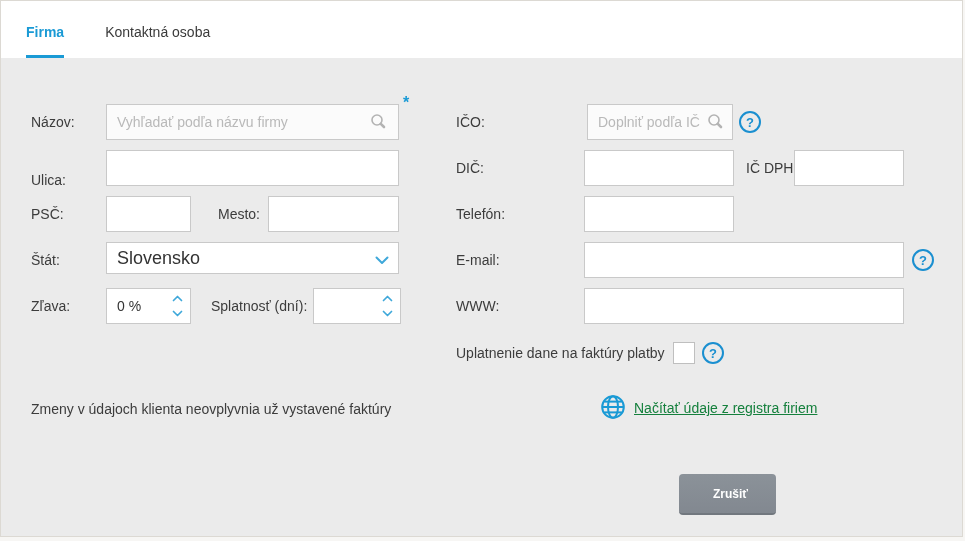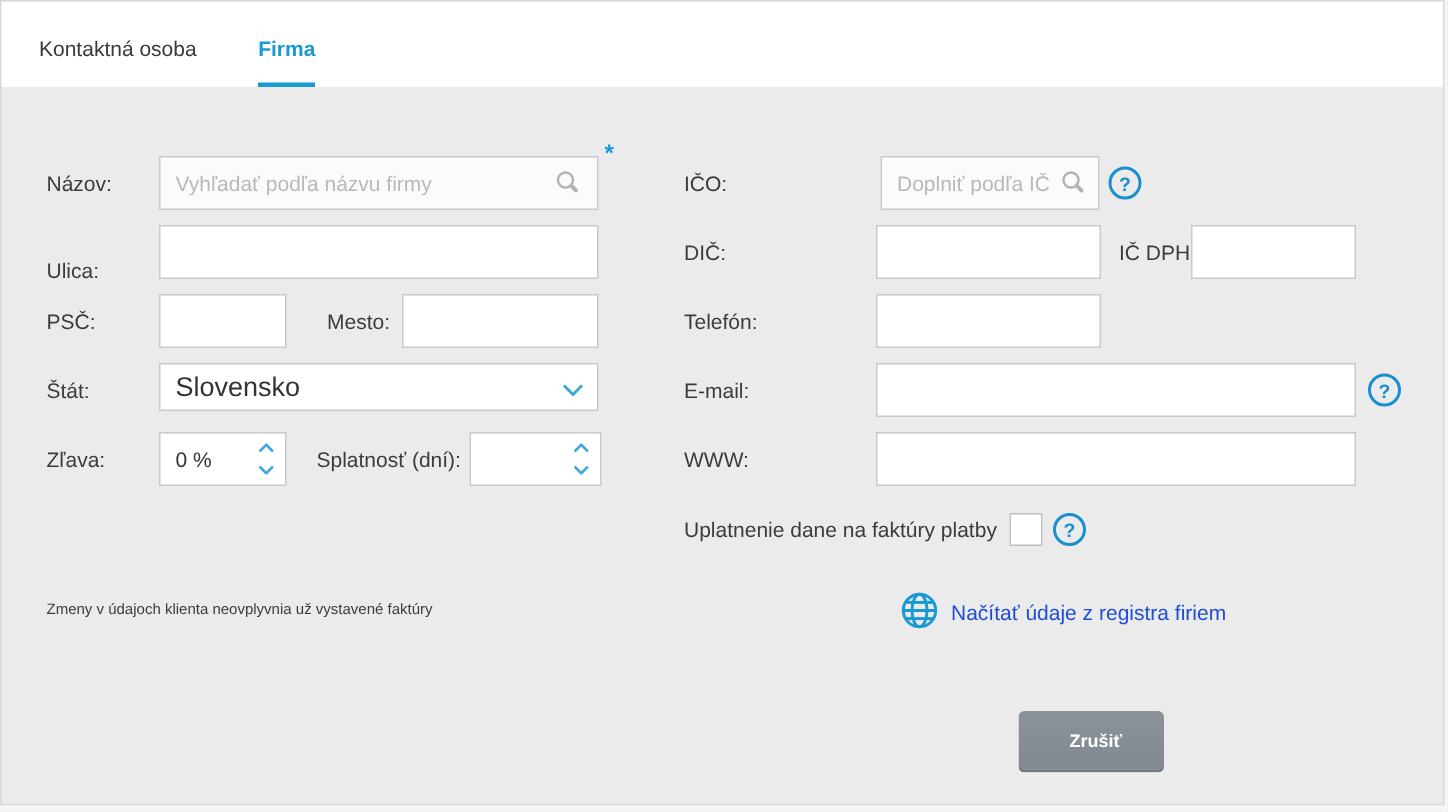--- a/index.html
+++ b/index.html
@@ -94,25 +94,26 @@
     background:transparent;
     line-height:1;
   }
   .checkbox {
     position:absolute;
     width:22px; height:22px;
     background:#ffffff;
     border:1px solid #bfbfbf;
     cursor:pointer;
   }
-  .note { position:absolute; font-size:10px; color:#3c3c3c; white-space:nowrap; }
+  .note { position:absolute; font-size:14px; color:#3c3c3c; white-space:nowrap; }
   .reglink {
     position:absolute;
     font-size:14px;
-    color:#1d4ed8;
+    color:#15803d;
+    text-decoration:underline;
     cursor:pointer;
     white-space:nowrap;
   }
   .btn {
     position:absolute;
     height:41px;
     border:none;
     border-radius:4px;
     color:#ffffff;
     font-family:"Liberation Sans", sans-serif;
@@ -133,22 +134,22 @@
     background:linear-gradient(#17a2dc,#0f93cf);
     border-bottom:2px solid #0c7fb4;
   }
 </style>
 </head>
 <body>
 
 <div class="dialog">
 
   <div class="tabbar">
+    <div class="tab active">Firma</div>
     <div class="tab">Kontaktná osoba</div>
-    <div class="tab active">Firma</div>
   </div>
 
   <div class="formbody">
 
     <span class="lbl" style="left:30px; top:56px;">Názov:</span>
     <input class="inp search" style="left: 105px; top: 46px; width: 293px;" placeholder="Vyhľadať podľa názvu firmy">
     <svg class="icon-abs" style="left:369px; top:55px;" width="17" height="17" viewBox="0 0 17 17">
       <circle cx="7" cy="7" r="5" fill="none" stroke="#b3b3b3" stroke-width="1.6"></circle>
       <line x1="10.8" y1="10.8" x2="14" y2="14" stroke="#b3b3b3" stroke-width="2.6" stroke-linecap="round"></line>
     </svg>

